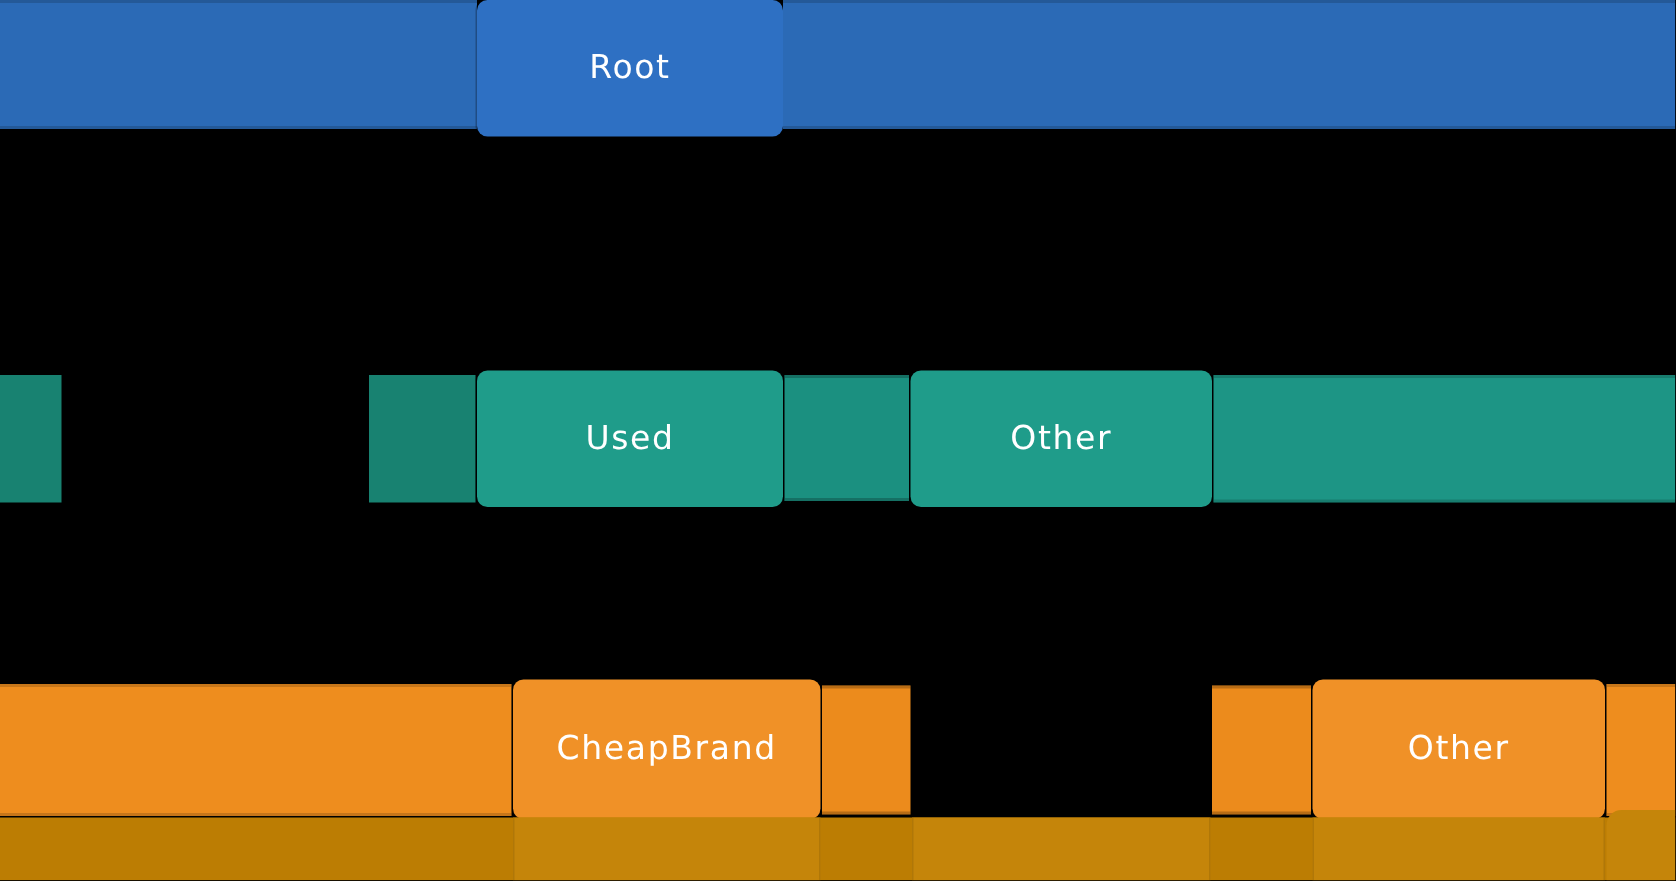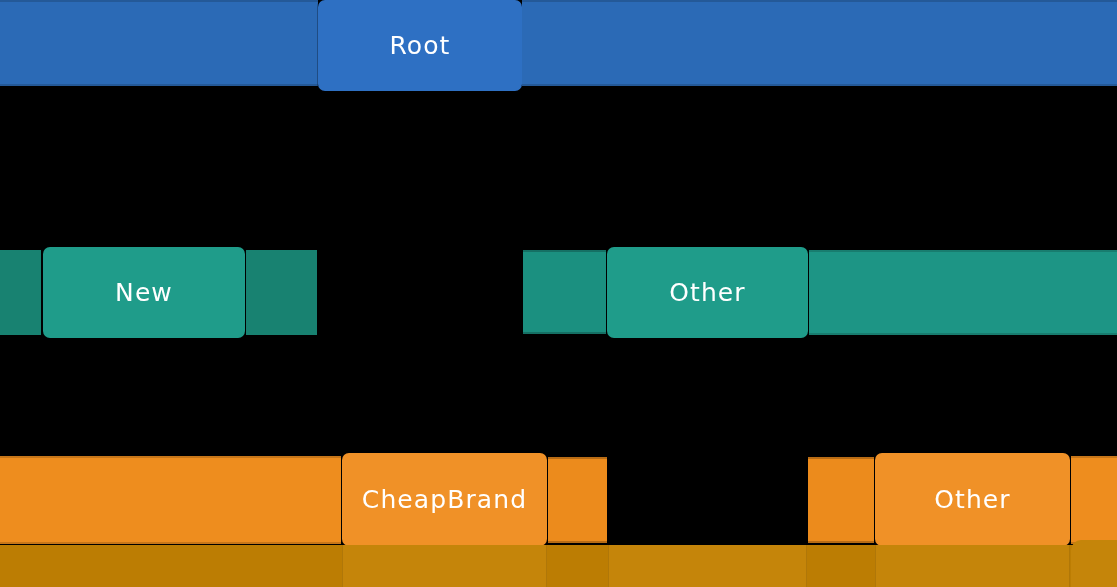--- a/index.html
+++ b/index.html
@@ -13,21 +13,21 @@
   .seg{position:absolute;box-sizing:border-box;}
   .band{box-shadow:inset 0 2px 0 rgba(0,0,0,.16), inset 0 -2px 0 rgba(0,0,0,.16);}
   .gapseg{box-shadow:inset 0 2px 0 rgba(0,0,0,.22), inset 0 -2px 0 rgba(0,0,0,.22);}
   .tile{
     border-radius:7px;
     box-shadow:0 0 0 1px rgba(0,0,0,.28);
     display:flex;align-items:center;justify-content:center;
   }
   .tile .lbl{
     color:var(--text,#fff);
-    font-size:25px;
+    font-size:22px;
     letter-spacing:1.1px;
     line-height:1;
     white-space:nowrap;
   }
   
   .s-b1a  {left:0;    top:43;  width:318px; height:86px; background:var(--blue-band);}
   .s-root {left:318px;top:40;  width:204px; height:91px; background:var(--blue-tile);}
   .s-b1b  {left:522px;top:43;  width:595px; height:86px; background:var(--blue-band);}
   
   .s-ta   {left:0;    top:250px;width:41px;  height:85px; background:var(--teal-dark);}
@@ -57,24 +57,24 @@
 
 <div class="stage">
 
   <div class="seg band s-b1a"></div>
   <div class="seg tile s-root">
     <span class="lbl">Root</span>
   </div>
   <div class="seg band s-b1b"></div>
 
   <div class="seg s-ta"></div>
-  <div class="seg tile s-new">
-    <span class="lbl">New</span>
+  <div class="seg s-tb"></div>
+  <div class="seg tile s-used">
+    <span class="lbl">Used</span>
   </div>
-  <div class="seg s-tb"></div>
   <div class="seg gapseg s-tc"></div>
   <div class="seg tile s-oth2">
     <span class="lbl">Other</span>
   </div>
   <div class="seg band s-td"></div>
 
   <div class="seg band s-oa"></div>
   <div class="seg tile s-cheap">
     <span class="lbl">CheapBrand</span>
   </div>

